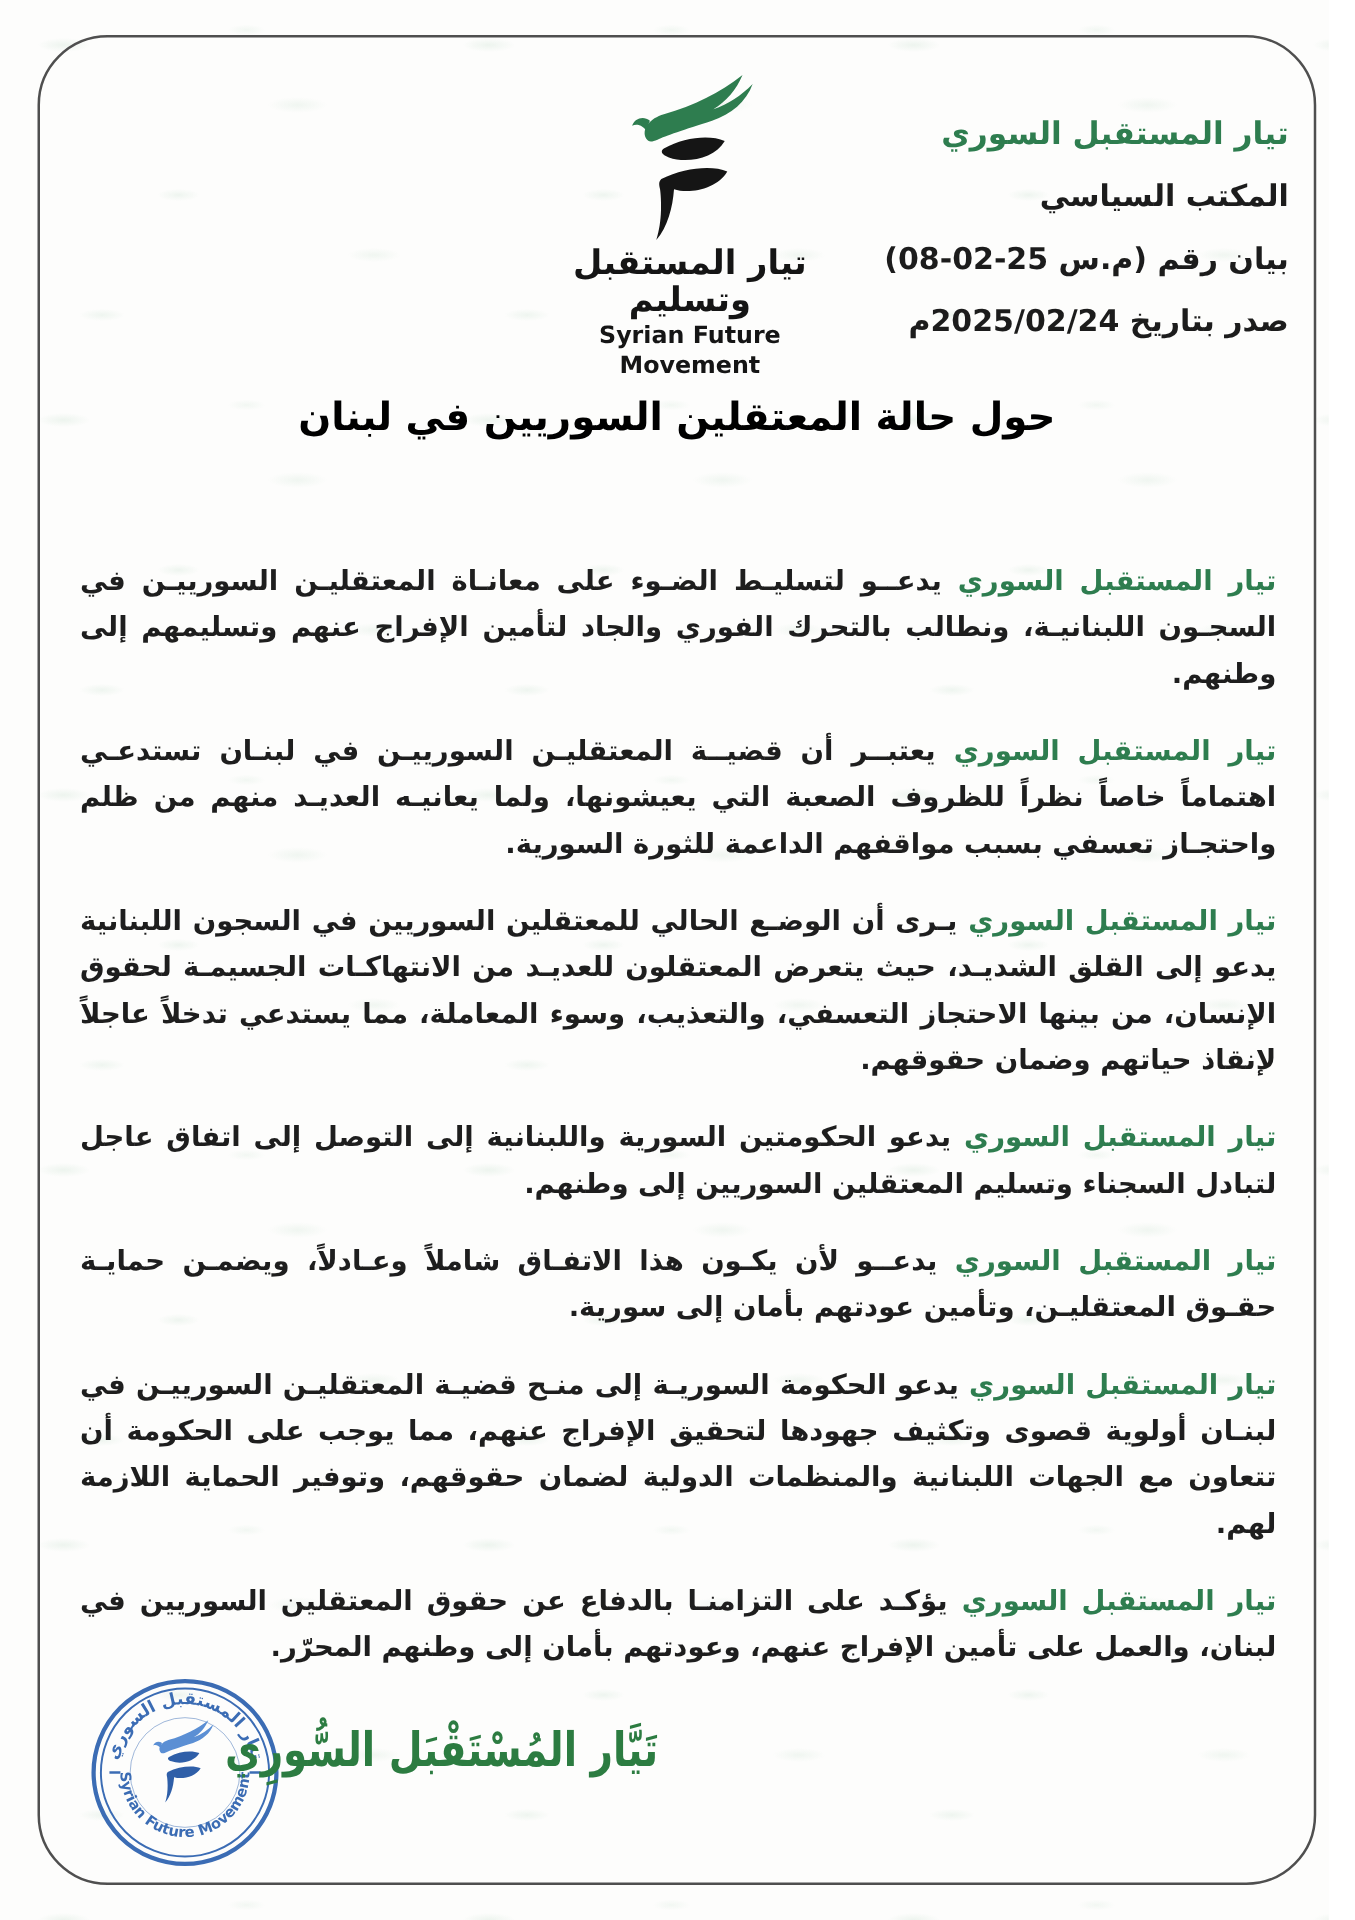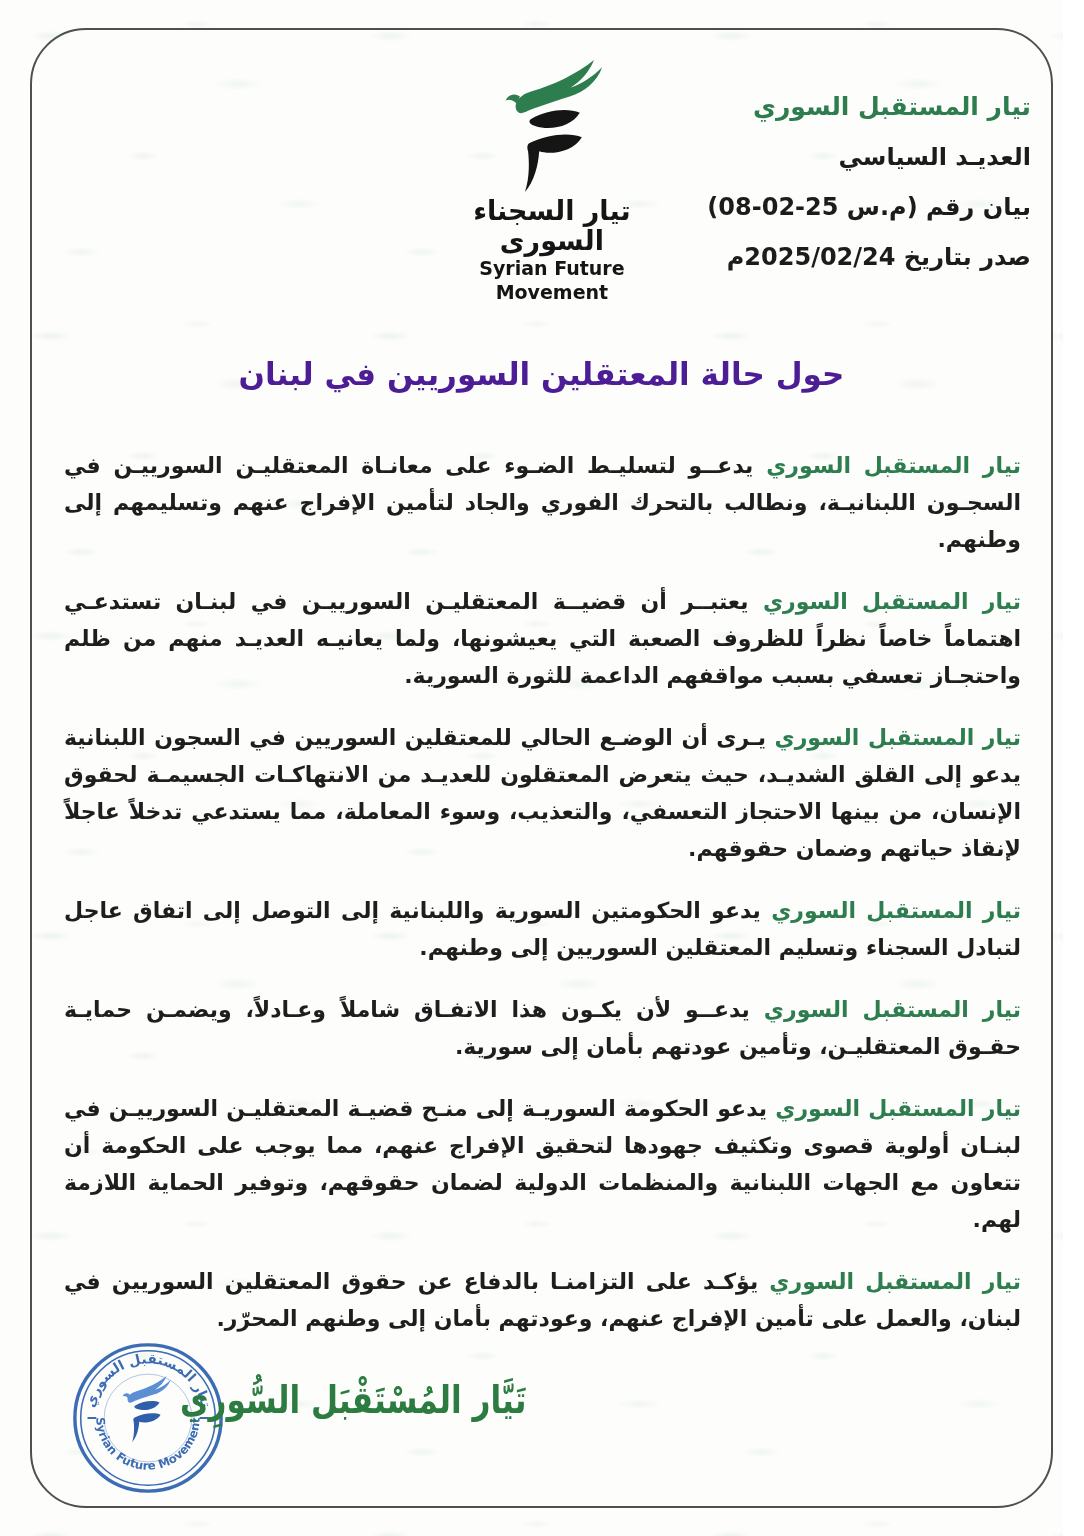--- a/index.html
+++ b/index.html
@@ -29,21 +29,21 @@
   .header-text .org { color:#2e7d4f; font-size:25px; }
 
   .logo { position:absolute; top:28px; left:50%; transform:translateX(-46%);
           width:260px; text-align:center; }
   .logo svg { display:block; margin:0 auto; }
   .logo-ar { font-size:27px; font-weight:700; color:#151515; direction:rtl; line-height:30px; }
   .logo-en { font-size:19px; font-weight:700; color:#151515; letter-spacing:0px; line-height:24px; }
 
   
   .doc-title { position:absolute; top:286px; left:0; width:100%; text-align:center;
-               direction:rtl; font-size:31px; font-weight:700; color:#4c1d95;margin-top:40px; }
+               direction:rtl; font-size:31px; font-weight:700; color:#000000; }
 
   
   .body-text { position:absolute; top:394px; right:30px; left:32px; direction:rtl;
                text-align:justify; color:#1e1e1e; font-size:22px; font-weight:700;
                line-height:37px;margin-top:23px; }
   .body-text p { margin-bottom:25px; }
   .lead { color:#2e7d4f; }
 
   
   .stamp { position:absolute; left:38px; top:1310px; width:156px; height:156px; z-index:2; }
@@ -52,33 +52,33 @@
                transform:scaleX(.82); transform-origin:left center; }
 </style>
 </head>
 <body>
 
 <div class="canvas">
   <div class="sheet">
 
     <div class="header-text">
       <div class="org">تيار المستقبل السوري</div>
-      <div>العديـد السياسي</div>
+      <div>المكتب السياسي</div>
       <div>بيان رقم (م.س 25-02-08)</div>
       <div>صدر بتاريخ 2025/02/24م</div>
     </div>
 
     <div class="logo">
       <svg width="132" height="138" viewBox="0 0 130 136">
         <path fill="#2e7d4f" d="M30,52 C26,45 33,36 44,33 C68,26 88,16 106,2 C101,14 93,23 83,29 C95,25 105,18 114,9 C109,23 97,33 82,38 C60,45 45,50 39,53 C34,55 32,55 30,52 Z"></path>
         <path fill="#2e7d4f" d="M33,38 C28,34 21,36 19,42 C23,40 28,42 31,47 C31,43 32,40 33,38 Z"></path>
         <path fill="#151515" d="M44,60 C60,51 80,49 92,54 C84,68 62,72 48,67 C42,65 41,62 44,60 Z"></path>
         <path fill="#151515" d="M42,84 C60,75 82,73 94,78 C86,92 64,96 52,92 C51,106 47,122 38,132 C43,117 42,100 41,92 C40,88 40,86 42,84 Z"></path>
       </svg>
-      <div class="logo-ar">تيار السجناء السورى</div>
+      <div class="logo-ar">تيار المستقبل وتسليم</div>
       <div class="logo-en">Syrian Future Movement</div>
     </div>
 
     <div class="doc-title">حول حالة المعتقلين السوريين في لبنان</div>
 
     <div class="body-text">
       <p><span class="lead">تيار المستقبل السوري</span><span> يدعــو لتسليـط الضـوء على معانـاة المعتقليـن السورييـن في السجـون اللبنانيـة، ونطالب بالتحرك الفوري والجاد لتأمين الإفراج عنهم وتسليمهم إلى وطنهم.</span></p>
       <p><span class="lead">تيار المستقبل السوري</span><span> يعتبــر أن قضيــة المعتقليـن السورييـن في لبنـان تستدعـي اهتماماً خاصاً نظراً للظروف الصعبة التي يعيشونها، ولما يعانيـه العديـد منهم من ظلم واحتجـاز تعسفي بسبب مواقفهم الداعمة للثورة السورية.</span></p>
       <p><span class="lead">تيار المستقبل السوري</span><span> يـرى أن الوضـع الحالي للمعتقلين السوريين في السجون اللبنانية يدعو إلى القلق الشديـد، حيث يتعرض المعتقلون للعديـد من الانتهاكـات الجسيمـة لحقوق الإنسان، من بينها الاحتجاز التعسفي، والتعذيب، وسوء المعاملة، مما يستدعي تدخلاً عاجلاً لإنقاذ حياتهم وضمان حقوقهم.</span></p>
       <p><span class="lead">تيار المستقبل السوري</span><span> يدعو الحكومتين السورية واللبنانية إلى التوصل إلى اتفاق عاجل لتبادل السجناء وتسليم المعتقلين السوريين إلى وطنهم.</span></p>

